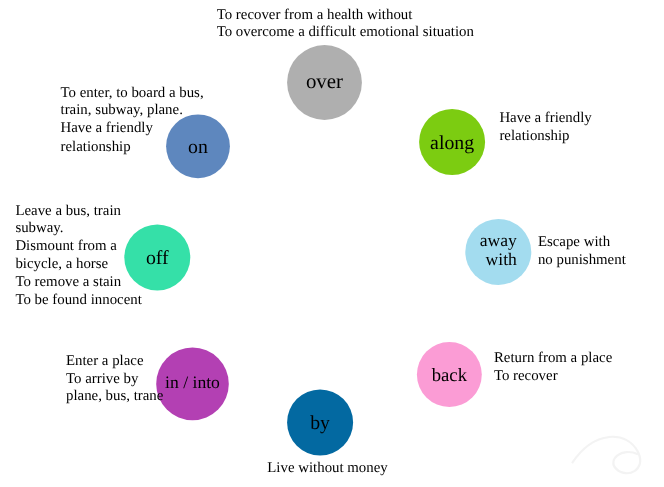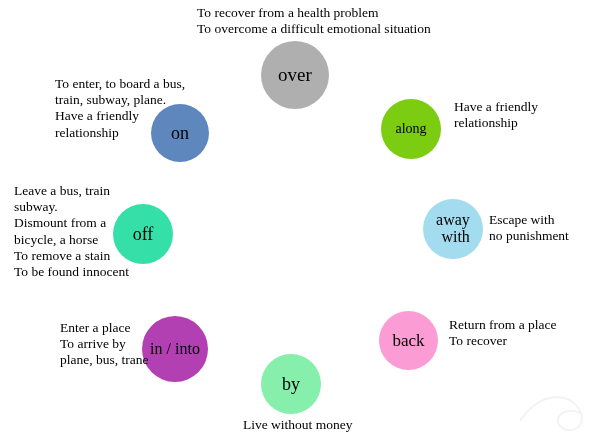--- a/index.html
+++ b/index.html
@@ -17,21 +17,21 @@
     border-radius: 50%;
     display: flex;
     align-items: center;
     justify-content: center;
     text-align: right;
     white-space: pre-line;
     line-height: 1.05;
   }
   .c-get   { left: 228px; top: 164px; width: 142px; height: 142px; font-size: 40px; letter-spacing: 1px; }
   .c-over  { left: 261px; top: 41px;  width: 68px;  height: 68px;  font-size: 19px; }
-  .c-along { left: 381px; top: 99px;  width: 60px;  height: 60px;  font-size: 14px; }
+  .c-along { left: 381px; top: 99px;  width: 60px;  height: 60px;  font-size: 18px; }
   .c-away  { left: 423px; top: 199px; width: 60px;  height: 60px;  font-size: 16px; }
   .c-back  { left: 379px; top: 311px; width: 59px;  height: 59px;  font-size: 17px; }
   .c-by    { left: 261px; top: 354px; width: 60px;  height: 60px;  font-size: 18px; }
   .c-in    { left: 142px; top: 316px; width: 66px;  height: 66px;  font-size: 16px; }
   .c-off   { left: 113px; top: 204px; width: 60px;  height: 60px;  font-size: 18px; }
   .c-on    { left: 151px; top: 104px; width: 58px;  height: 58px;  font-size: 18px; }
 
   .note {
     position: absolute;
     font-size: 13.5px;
@@ -70,37 +70,37 @@
 
   <div class="circle c-away" style="background-color: rgb(163, 220, 239);">
     <span>away
 with</span>
   </div>
 
   <div class="circle c-back" style="background-color: rgb(251, 156, 213);">
     <span>back</span>
   </div>
 
-  <div class="circle c-by" style="background-color: #86efac;">
+  <div class="circle c-by" style="background-color: #0369a1;">
     <span>by</span>
   </div>
 
   <div class="circle c-in" style="background-color: rgb(179, 64, 179);">
     <span>in / into</span>
   </div>
 
   <div class="circle c-off" style="background-color: rgb(53, 224, 168);">
     <span>off</span>
   </div>
 
   <div class="circle c-on" style="background-color: rgb(94, 135, 190);">
     <span>on</span>
   </div>
 
-  <div class="note n-over">To recover from a health problem
+  <div class="note n-over">To recover from a health without
 To overcome a difficult emotional situation</div>
   <div class="note n-along">Have a friendly
 relationship</div>
   <div class="note n-away">Escape with
 no punishment</div>
   <div class="note n-back">Return from a place
 To recover</div>
   <div class="note n-by">Live without money</div>
   <div class="note n-in">Enter a place
 To arrive by

